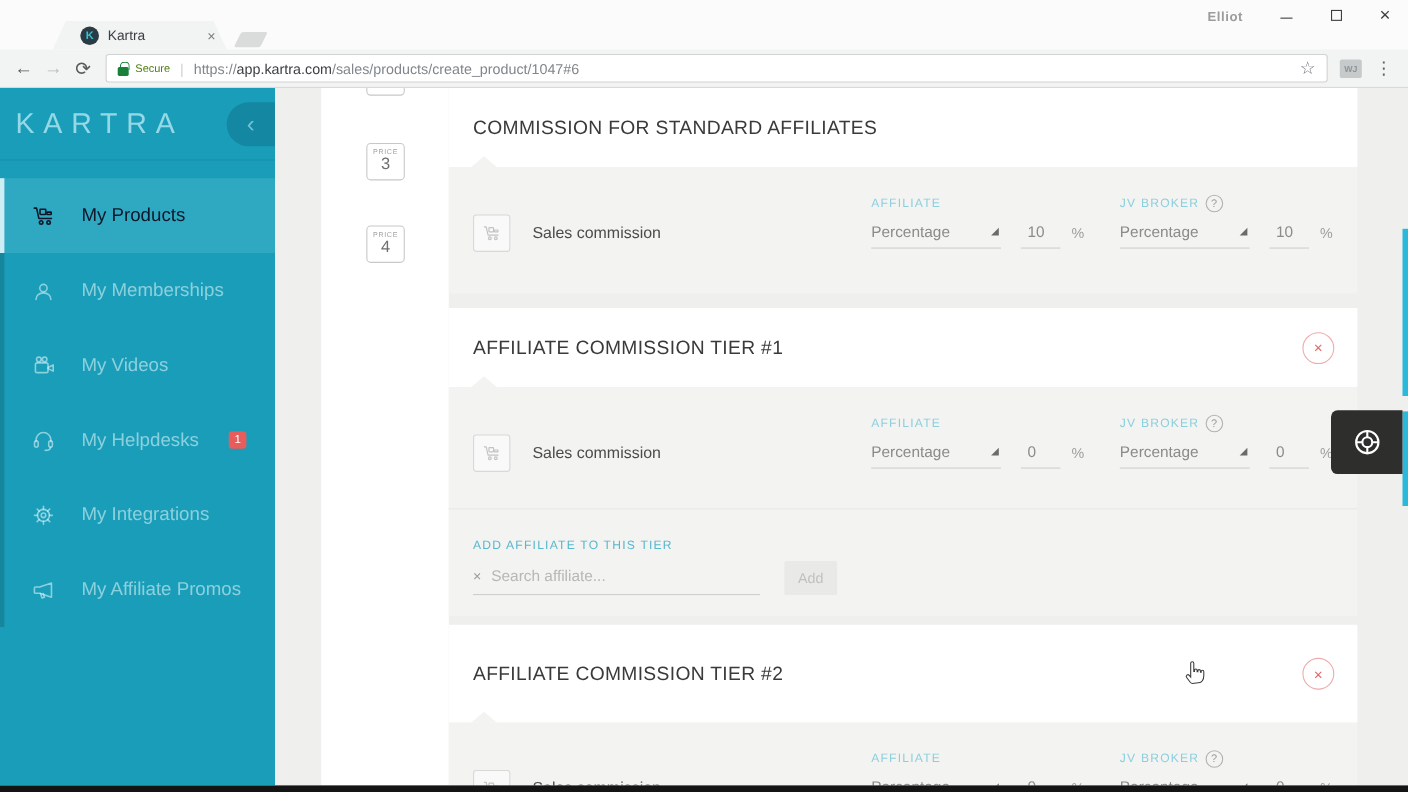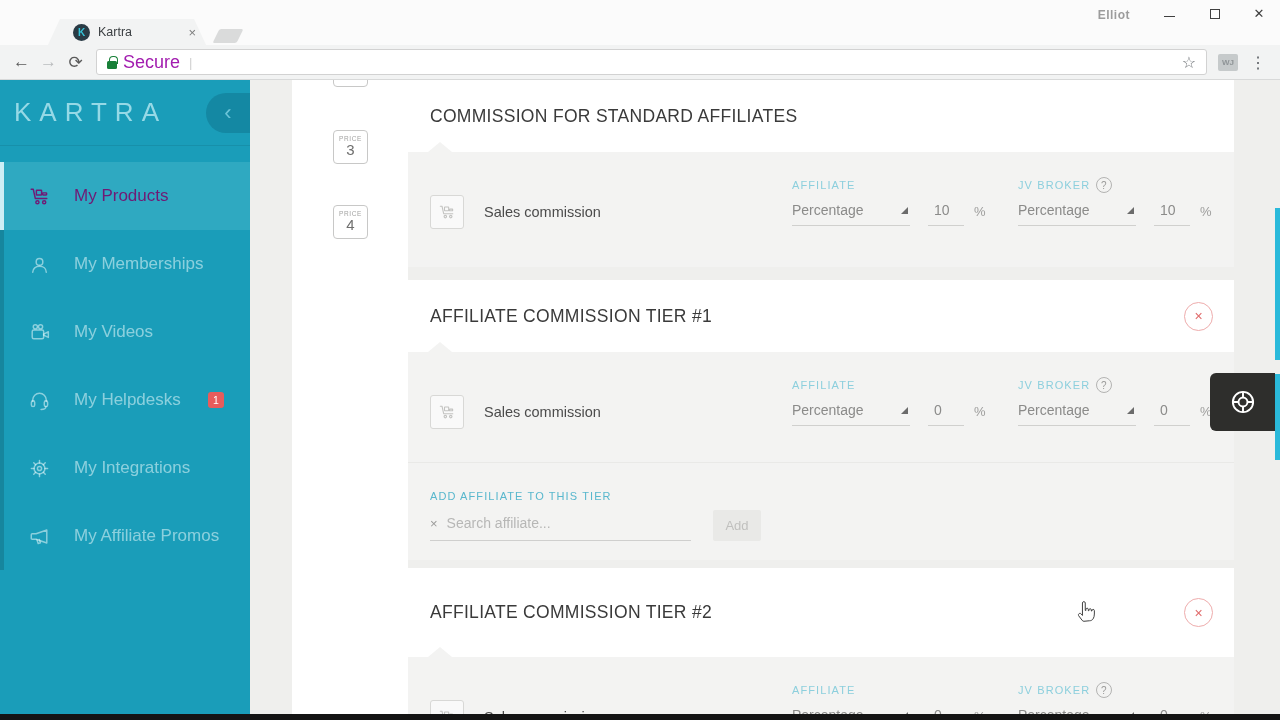--- a/index.html
+++ b/index.html
@@ -29,21 +29,21 @@
   .toolbar { position:absolute; left:0; right:0; top:45px; height:35px; background:#f2f3f3;
              border-bottom:1px solid #d8d9d9; display:flex; align-items:center; padding:0 8px; }
   .nav-ic { width:27px; text-align:center; font-size:17px; color:#5a5a5a; cursor:pointer; }
   .nav-ic.disabled { color:#babcbe; }
   .urlbar { flex:1; height:26px; background:#fff; border:1px solid #d2d2d2; border-radius:3px;
             margin:0 7px; display:flex; align-items:center; padding:0 10px; }
   .lock { width:10px; height:13px; position:relative; margin-right:6px; }
   .lock::before { content:""; position:absolute; left:1.5px; top:0; width:7px; height:7px;
                   border:1.5px solid #188038; border-bottom:none; border-radius:4px 4px 0 0; }
   .lock::after { content:""; position:absolute; left:0; top:5px; width:10px; height:8px; background:#188038; border-radius:1.5px; }
-  .secure-label { font-size:18px; color:#a21caf; }
+  .secure-label { font-size:10px; color:#4d7c0f; }
   .url-sep { color:#d0d0d0; margin:0 9px; font-size:13px; }
   .url-text { font-size:13px; color:#80868b; white-space:nowrap; }
   .url-domain { color:#3c4043; }
   .url-star { margin-left:auto; font-size:16px; color:#6f7377; cursor:pointer; }
   .ext-badge { width:20px; height:17px; border-radius:2px; background:#c6cacb; color:#8f9497;
                font-size:8px; font-weight:bold; display:flex; align-items:center; justify-content:center;
                margin:0 6px 0 4px; cursor:pointer; }
   .menu-dots { font-size:16px; color:#5f6368; padding:0 6px; cursor:pointer; }
 
   
@@ -58,21 +58,21 @@
   .collapse-btn { position:absolute; right:0; top:13px; width:44px; height:40px; background:#1488a3;
                   border-radius:20px 0 0 20px; display:flex; align-items:center; justify-content:center;
                   color:#6cc4d8; font-size:22px; cursor:pointer; }
   .side-nav { position:relative; margin-top:16px; }
   .side-nav::before { content:""; position:absolute; left:0; top:0; bottom:0; width:4px; background:rgba(0,0,0,.14); }
   .side-item { position:relative; height:68px; display:flex; align-items:center; padding-left:26px; gap:22px;
                color:rgba(233,249,252,.55); font-size:17px; cursor:pointer; }
   .side-item .ic { width:26px; height:26px; flex:0 0 26px; display:flex; align-items:center; justify-content:center; }
   .side-item svg { width:25px; height:25px; stroke:currentColor; fill:none; stroke-width:1.4;
                    stroke-linecap:round; stroke-linejoin:round; }
-  .side-item.active { background:#2fa9c1; color:#701a75; }
+  .side-item.active { background:#2fa9c1; color:#0f172a; }
   .side-item.active::before { content:""; position:absolute; left:0; top:0; bottom:0; width:4px; background:#cdeef5; }
   .side-badge { margin-left:auto; margin-right:26px; min-width:16px; height:16px; border-radius:3px;
                 background:#e85c5c; color:#fff; font-size:10.5px; display:flex; align-items:center;
                 justify-content:center; padding:0 3px; }
 
   
   .rail { position:absolute; left:292px; top:0; width:116px; height:100%; background:#ffffff; }
   .price-badge { position:absolute; left:41px; width:35px; height:34px; background:#fff;
                  border:1px solid #c8c8c7; border-radius:4px; text-align:center; cursor:pointer; }
   .price-badge .pb-label { display:block; font-size:6.5px; color:#a3a3a2; letter-spacing:.6px; margin-top:4px; }
@@ -156,20 +156,21 @@
     <div class="newtab-stub"></div>
 
     <div class="toolbar">
       <span class="nav-ic">←</span>
       <span class="nav-ic disabled">→</span>
       <span class="nav-ic">⟳</span>
       <div class="urlbar">
         <span class="lock"></span>
         <span class="secure-label">Secure</span>
         <span class="url-sep">|</span>
+        <span class="url-text"><span>https://</span><span class="url-domain">app.kartra.com</span><span>/sales/products/create_product/1047#6</span></span>
         <span class="url-star">☆</span>
       </div>
       <span class="ext-badge">WJ</span>
       <span class="menu-dots">⋮</span>
     </div>
   </div>
 
   <div class="page">
 
     <aside class="sidebar">

